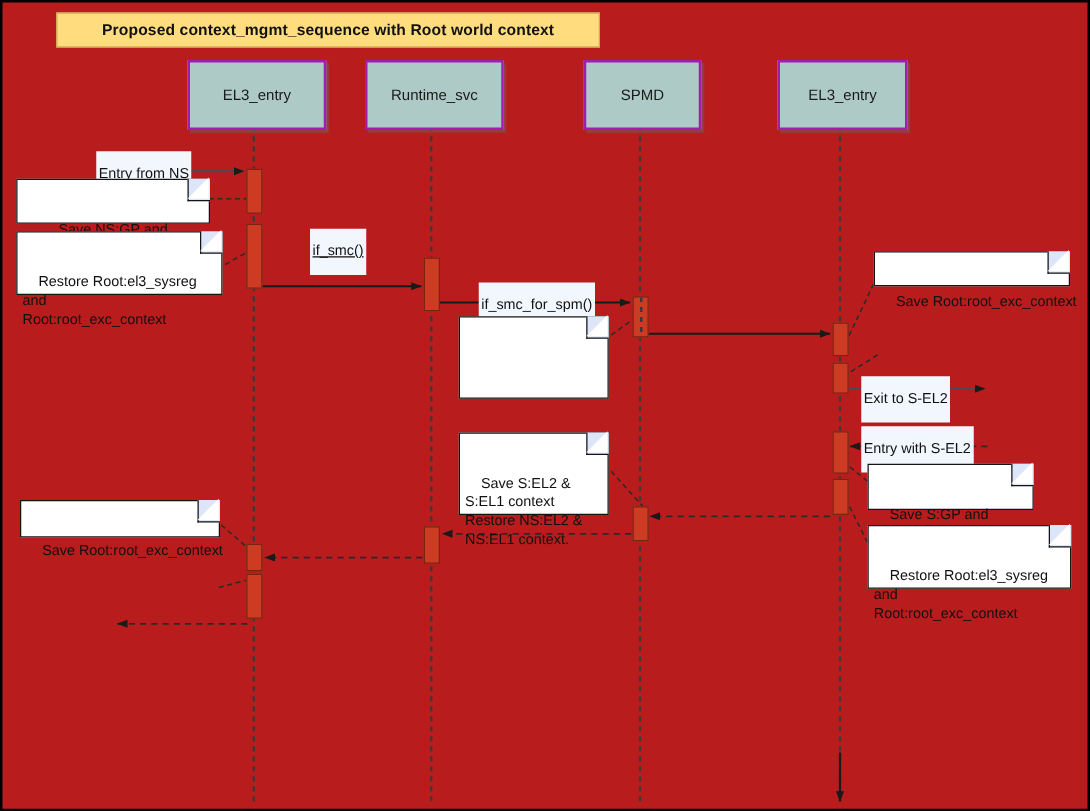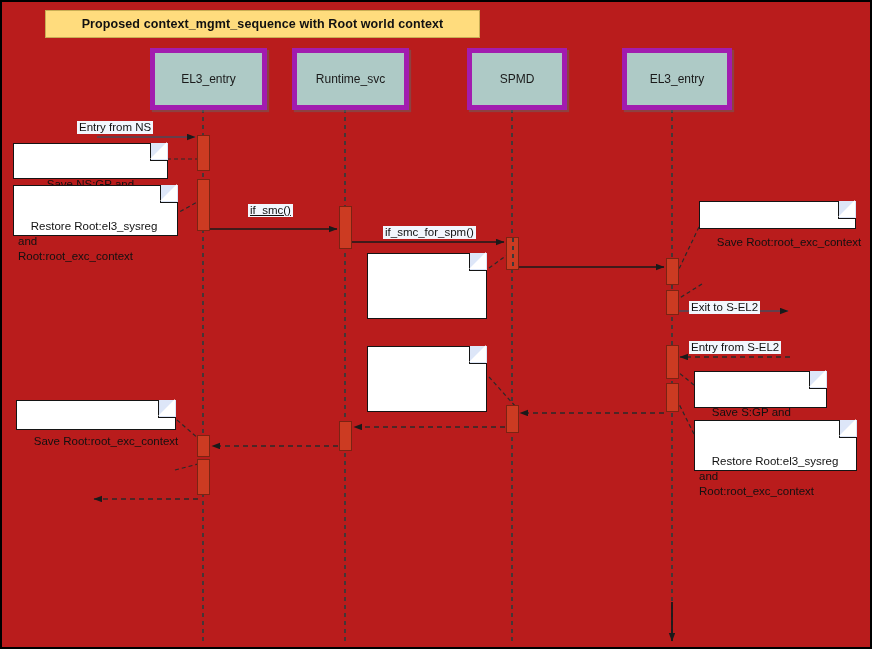--- a/index.html
+++ b/index.html
@@ -25,21 +25,21 @@
     display:flex;
     align-items:center;
     justify-content:center;
     letter-spacing:0.1px;
   }
 
   
   .participant{
     position:absolute;
     background:#aecac6;
-    border:5px solid #a21caf;
+    border:2px solid #a21caf;
     box-shadow:2px 2px 1px rgba(90,110,110,.45);
     display:flex;
     align-items:center;
     justify-content:center;
     font-size:12px;
     color:#1a1a1a;
   }
 
   
   .activation{
@@ -84,21 +84,21 @@
     border-left:17px solid transparent;
     border-bottom:17px solid #ffffff;
   }
 
   
   .msg-label{
     position:absolute;
     background:#f2f6fd;
     font-size:11.5px;
     color:#111;
-    padding:0 2px;
+    padding:12px 2px;
     white-space:nowrap;
     line-height:13px;
   }
 </style>
 </head>
 <body>
 
 <div id="page">
 
   <svg id="svglayer" viewBox="0 0 872 649">
@@ -180,44 +180,48 @@
 
   <div class="activation dashed-mid" style="left:504px;top:235px;width:13px;height:33px;"></div>
   <div class="activation" style="left:504px;top:403px;width:13px;height:28px;"></div>
 
   <div class="activation" style="left:664px;top:256px;width:13px;height:27px;"></div>
   <div class="activation" style="left:664px;top:288px;width:13px;height:25px;"></div>
   <div class="activation" style="left:664px;top:343px;width:13px;height:34px;"></div>
   <div class="activation" style="left:664px;top:381px;width:13px;height:29px;"></div>
 
   <div class="msg-label" style="left:75px;top:119px;"><span>Entry from NS</span></div>
-  <div class="msg-label" style="left:246px;top:202px;text-decoration:underline;"><span>if_smc()</span></div>
+  <div class="msg-label" style="left:246px;top:181px;text-decoration:underline;"><span>if_smc()</span></div>
   <div class="msg-label" style="left:381px;top:224px;"><span>if_smc_for_spm()</span></div>
   <div class="msg-label" style="left:687px;top:299px;"><span>Exit to S-EL2</span></div>
-  <div class="msg-label" style="left:687px;top:339px;"><span>Entry from S-EL2</span></div>
+  <div class="msg-label" style="left:687px;top:339px;"><span>Entry with S-EL2</span></div>
 
   <div class="note" style="left:11px;top:141px;width:155px;height:36px;padding-left:20px;">
     <span class="fold"></span>
     <span>Save NS:GP and
 NS:Root_exc_context</span>
   </div>
 
   <div class="note" style="left:11px;top:183px;width:165px;height:51px;">
     <span class="fold"></span>
     <span>Restore Root:el3_sysreg
 and
 Root:root_exc_context</span>
   </div>
 
   <div class="note" style="left:365px;top:251px;width:120px;height:66px;">
     <span class="fold"></span>
   </div>
 
   <div class="note" style="left:365px;top:344px;width:120px;height:66px;">
     <span class="fold"></span>
+    <span>Save S:EL2 &amp;
+S:EL1 context
+Restore NS:EL2 &amp;
+NS:EL1 context.</span>
   </div>
 
   <div class="note" style="left:697px;top:199px;width:157px;height:28px;">
     <span class="fold"></span>
     <span>Save Root:root_exc_context</span>
   </div>
 
 
   <div class="note" style="left:692px;top:369px;width:133px;height:37px;">
     <span class="fold"></span>

